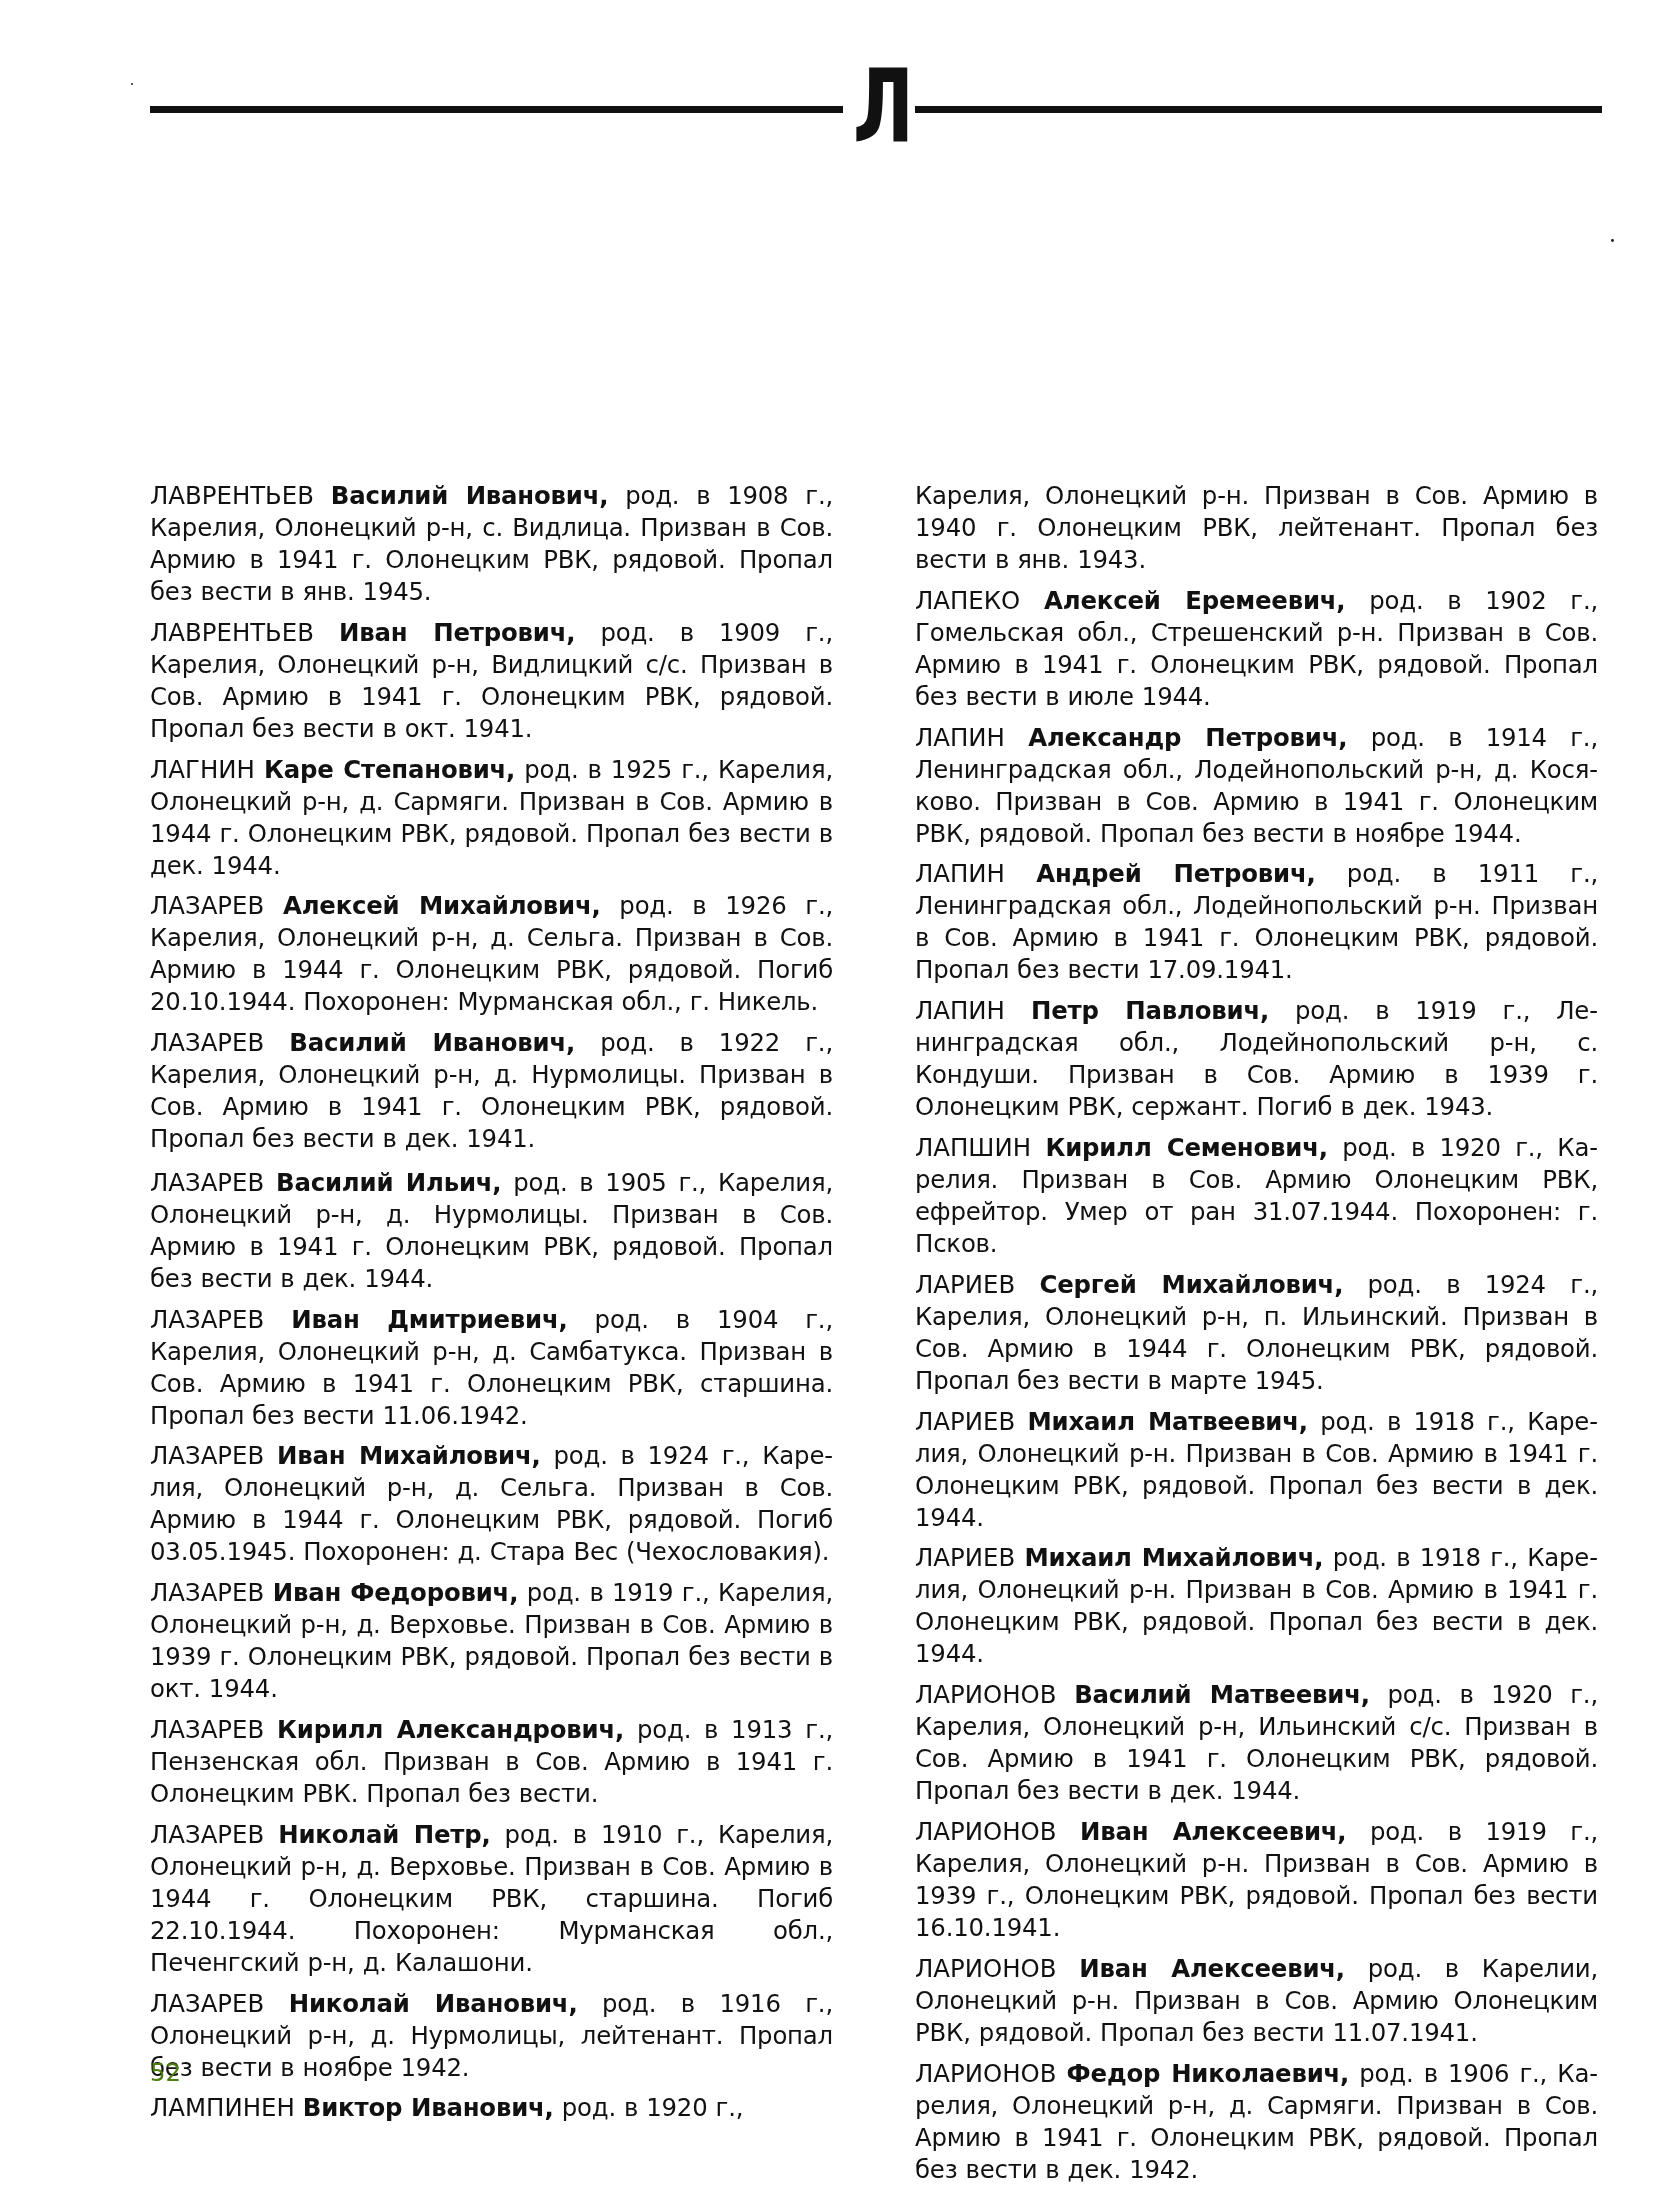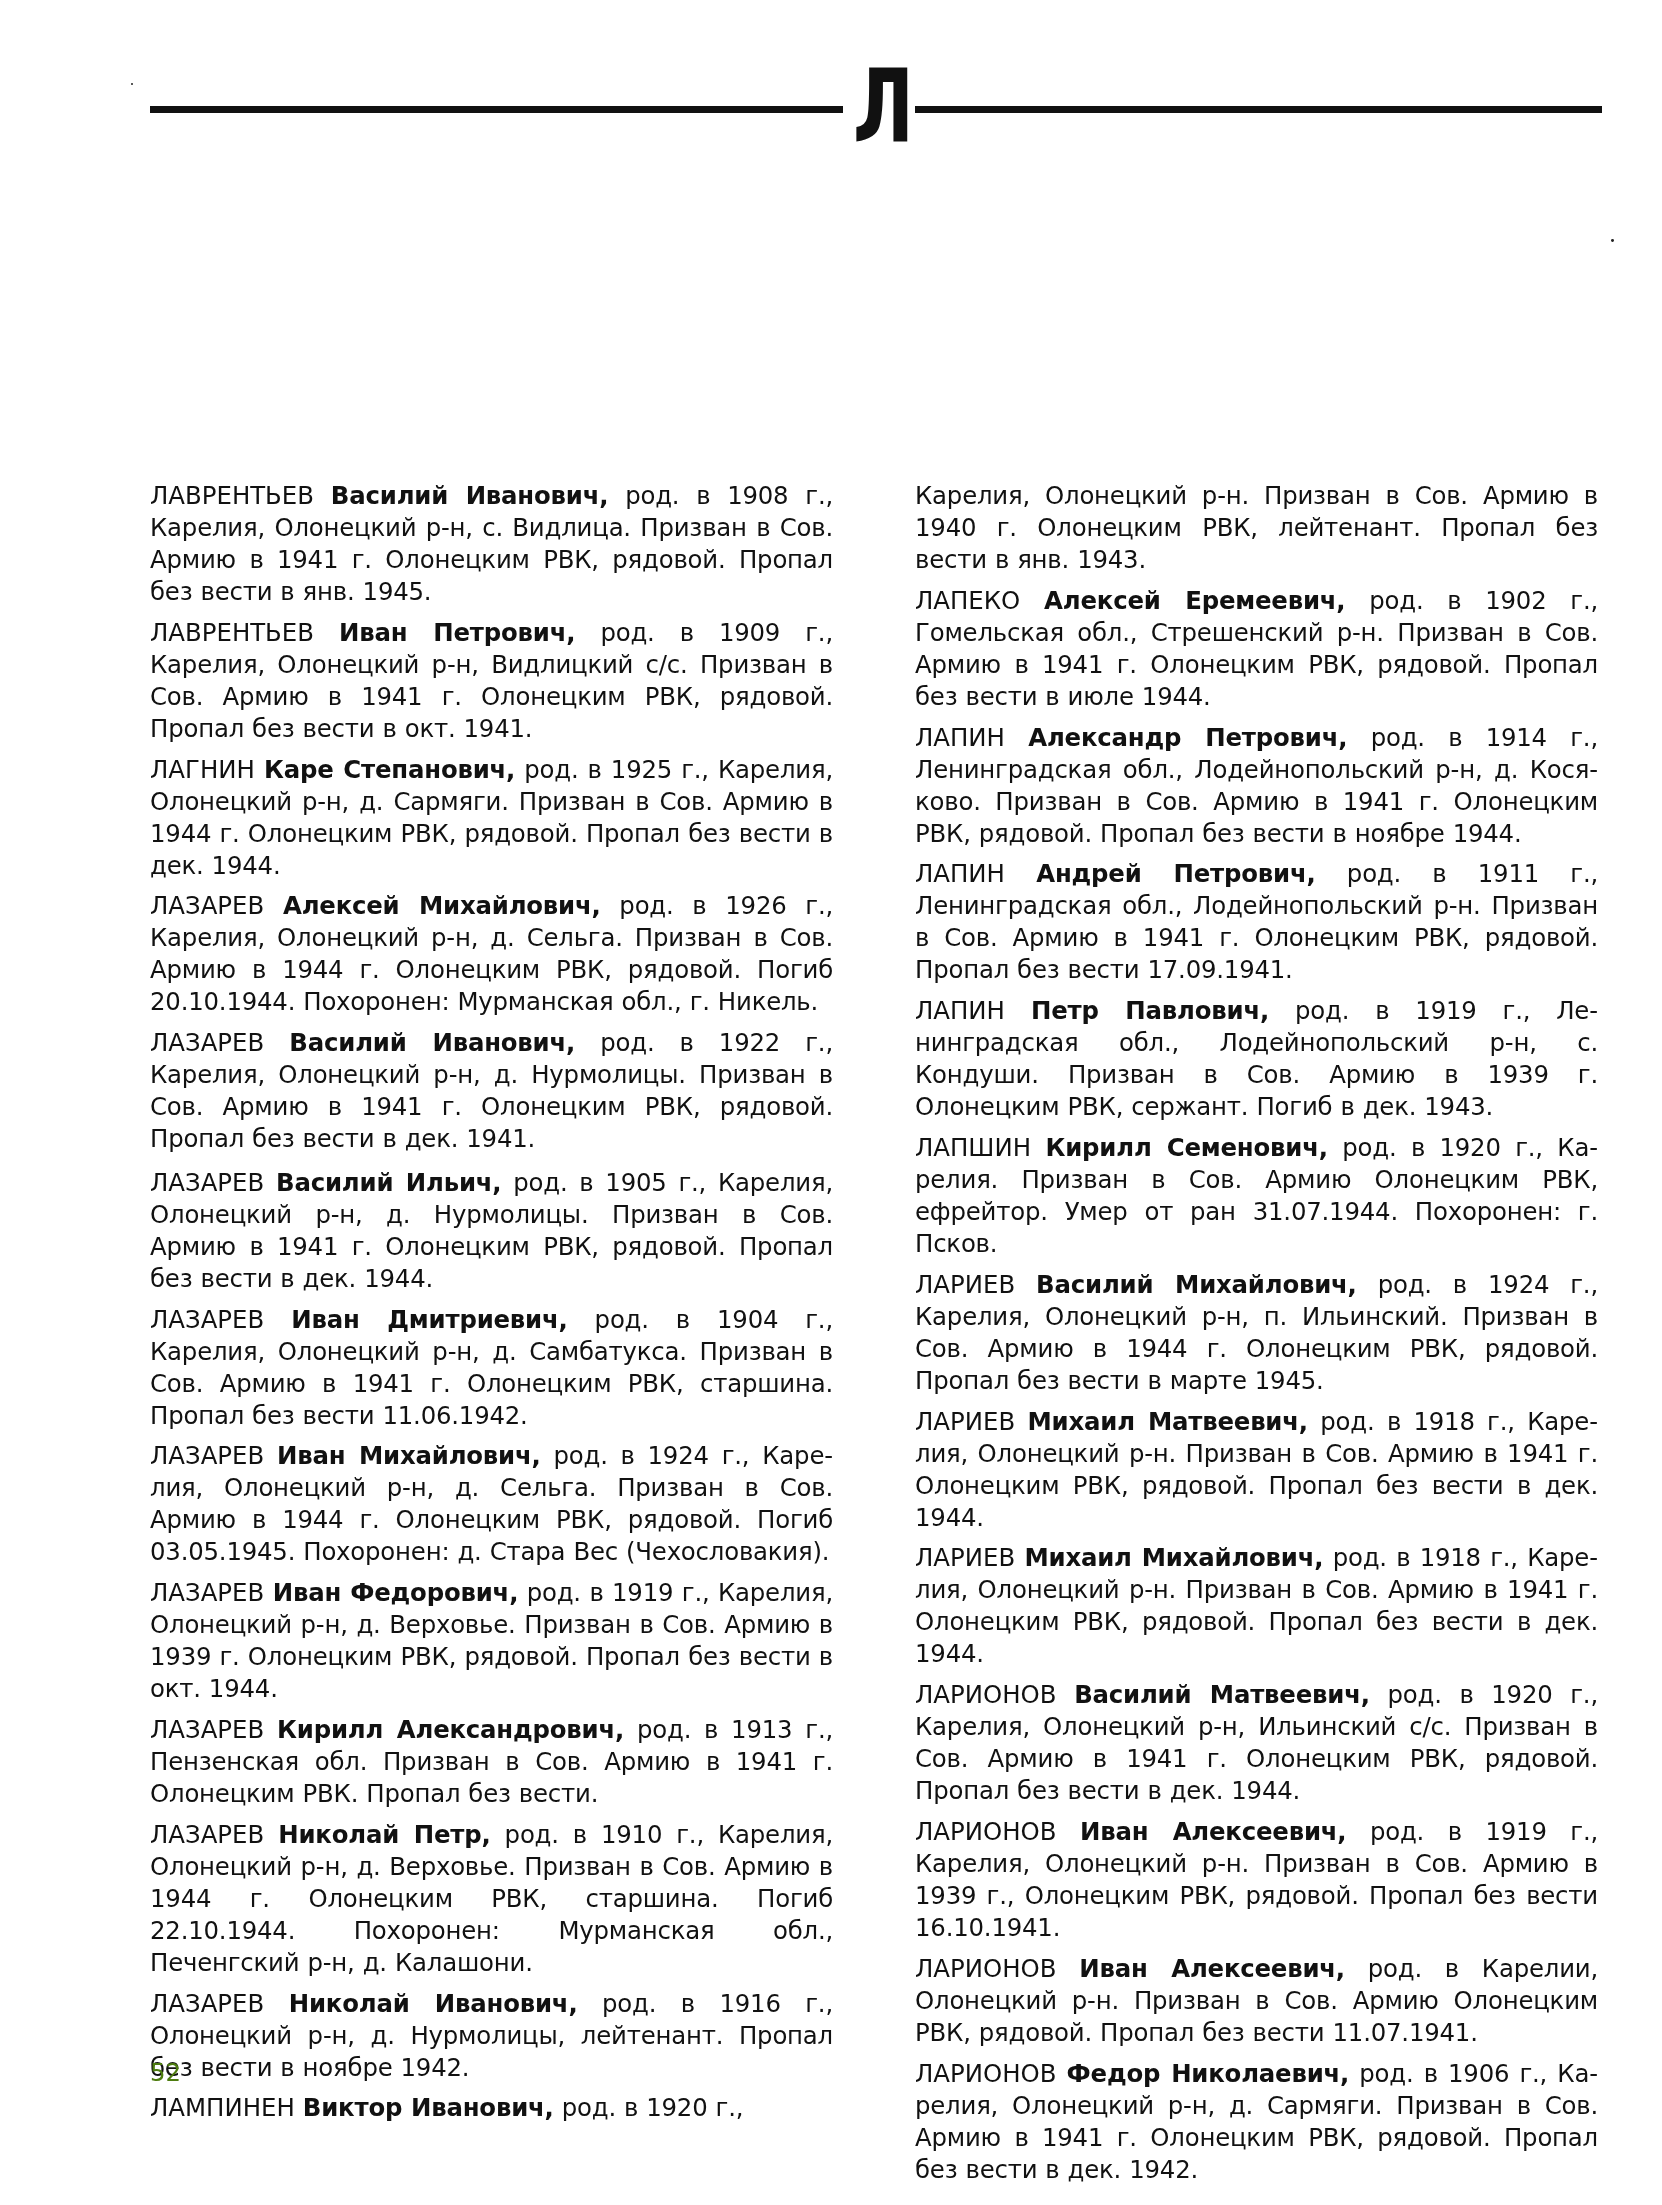--- a/index.html
+++ b/index.html
@@ -105,21 +105,21 @@
       <p class="entry"><span class="surname">ЛАЗАРЕВ</span> <span class="given">Николай Иванович,</span> <span class="details">род. в 1916 г., Олонецкий р-н, д. Нурмолицы, лейтенант. Пропал без вести в ноябре 1942.</span></p>
       <p class="entry"><span class="surname">ЛАМПИНЕН</span> <span class="given">Виктор Иванович,</span> <span class="details">род. в 1920 г.,</span></p>
     </div>
   <div class="column right" id="col-right">
       <p class="entry"><span class="details">Карелия, Олонецкий р-н. Призван в Сов. Армию в 1940 г. Олонецким РВК, лейтенант. Пропал без вести в янв. 1943.</span></p>
       <p class="entry"><span class="surname">ЛАПЕКО</span> <span class="given">Алексей Еремеевич,</span> <span class="details">род. в 1902 г., Гомельская обл., Стрешенский р-н. Призван в Сов. Армию в 1941 г. Олонецким РВК, рядовой. Пропал без вести в июле 1944.</span></p>
       <p class="entry"><span class="surname">ЛАПИН</span> <span class="given">Александр Петрович,</span> <span class="details">род. в 1914 г., Ленинградская обл., Лодейнопольский р-н, д. Кося­ково. Призван в Сов. Армию в 1941 г. Олонецким РВК, рядовой. Пропал без вести в ноябре 1944.</span></p>
       <p class="entry"><span class="surname">ЛАПИН</span> <span class="given">Андрей Петрович,</span> <span class="details">род. в 1911 г., Ленинградская обл., Лодейнопольский р-н. Призван в Сов. Армию в 1941 г. Олонецким РВК, рядовой. Пропал без вести 17.09.1941.</span></p>
       <p class="entry"><span class="surname">ЛАПИН</span> <span class="given">Петр Павлович,</span> <span class="details">род. в 1919 г., Ле­нинградская обл., Лодейнопольский р-н, с. Кондуши. Призван в Сов. Армию в 1939 г. Олонецким РВК, сержант. Погиб в дек. 1943.</span></p>
       <p class="entry"><span class="surname">ЛАПШИН</span> <span class="given">Кирилл Семенович,</span> <span class="details">род. в 1920 г., Ка­релия. Призван в Сов. Армию Олонецким РВК, ефрейтор. Умер от ран 31.07.1944. Похоронен: г. Псков.</span></p>
-      <p class="entry"><span class="surname">ЛАРИЕВ</span> <span class="given">Василий Михайлович,</span> <span class="details">род. в 1924 г., Карелия, Олонецкий р-н, п. Ильинский. Призван в Сов. Армию в 1944 г. Олонецким РВК, рядовой. Пропал без вести в марте 1945.</span></p>
+      <p class="entry"><span class="surname">ЛАРИЕВ</span> <span class="given">Сергей Михайлович,</span> <span class="details">род. в 1924 г., Карелия, Олонецкий р-н, п. Ильинский. Призван в Сов. Армию в 1944 г. Олонецким РВК, рядовой. Пропал без вести в марте 1945.</span></p>
       <p class="entry"><span class="surname">ЛАРИЕВ</span> <span class="given">Михаил Матвеевич,</span> <span class="details">род. в 1918 г., Каре­лия, Олонецкий р-н. Призван в Сов. Армию в 1941 г. Олонецким РВК, рядовой. Пропал без вести в дек. 1944.</span></p>
       <p class="entry"><span class="surname">ЛАРИЕВ</span> <span class="given">Михаил Михайлович,</span> <span class="details">род. в 1918 г., Каре­лия, Олонецкий р-н. Призван в Сов. Армию в 1941 г. Олонецким РВК, рядовой. Пропал без вести в дек. 1944.</span></p>
       <p class="entry"><span class="surname">ЛАРИОНОВ</span> <span class="given">Василий Матвеевич,</span> <span class="details">род. в 1920 г., Карелия, Олонецкий р-н, Ильинский с/с. Призван в Сов. Армию в 1941 г. Олонецким РВК, рядовой. Пропал без вести в дек. 1944.</span></p>
       <p class="entry"><span class="surname">ЛАРИОНОВ</span> <span class="given">Иван Алексеевич,</span> <span class="details">род. в 1919 г., Карелия, Олонецкий р-н. Призван в Сов. Армию в 1939 г., Олонецким РВК, рядовой. Пропал без вести 16.10.1941.</span></p>
       <p class="entry"><span class="surname">ЛАРИОНОВ</span> <span class="given">Иван Алексеевич,</span> <span class="details">род. в Карелии, Олонецкий р-н. Призван в Сов. Армию Оло­нецким РВК, рядовой. Пропал без вести 11.07.1941.</span></p>
       <p class="entry"><span class="surname">ЛАРИОНОВ</span> <span class="given">Федор Николаевич,</span> <span class="details">род. в 1906 г., Ка­релия, Олонецкий р-н, д. Сармяги. Призван в Сов. Армию в 1941 г. Олонецким РВК, рядовой. Про­пал без вести в дек. 1942.</span></p>
     </div>
 
   <div class="page-number">52</div>
 </div>

